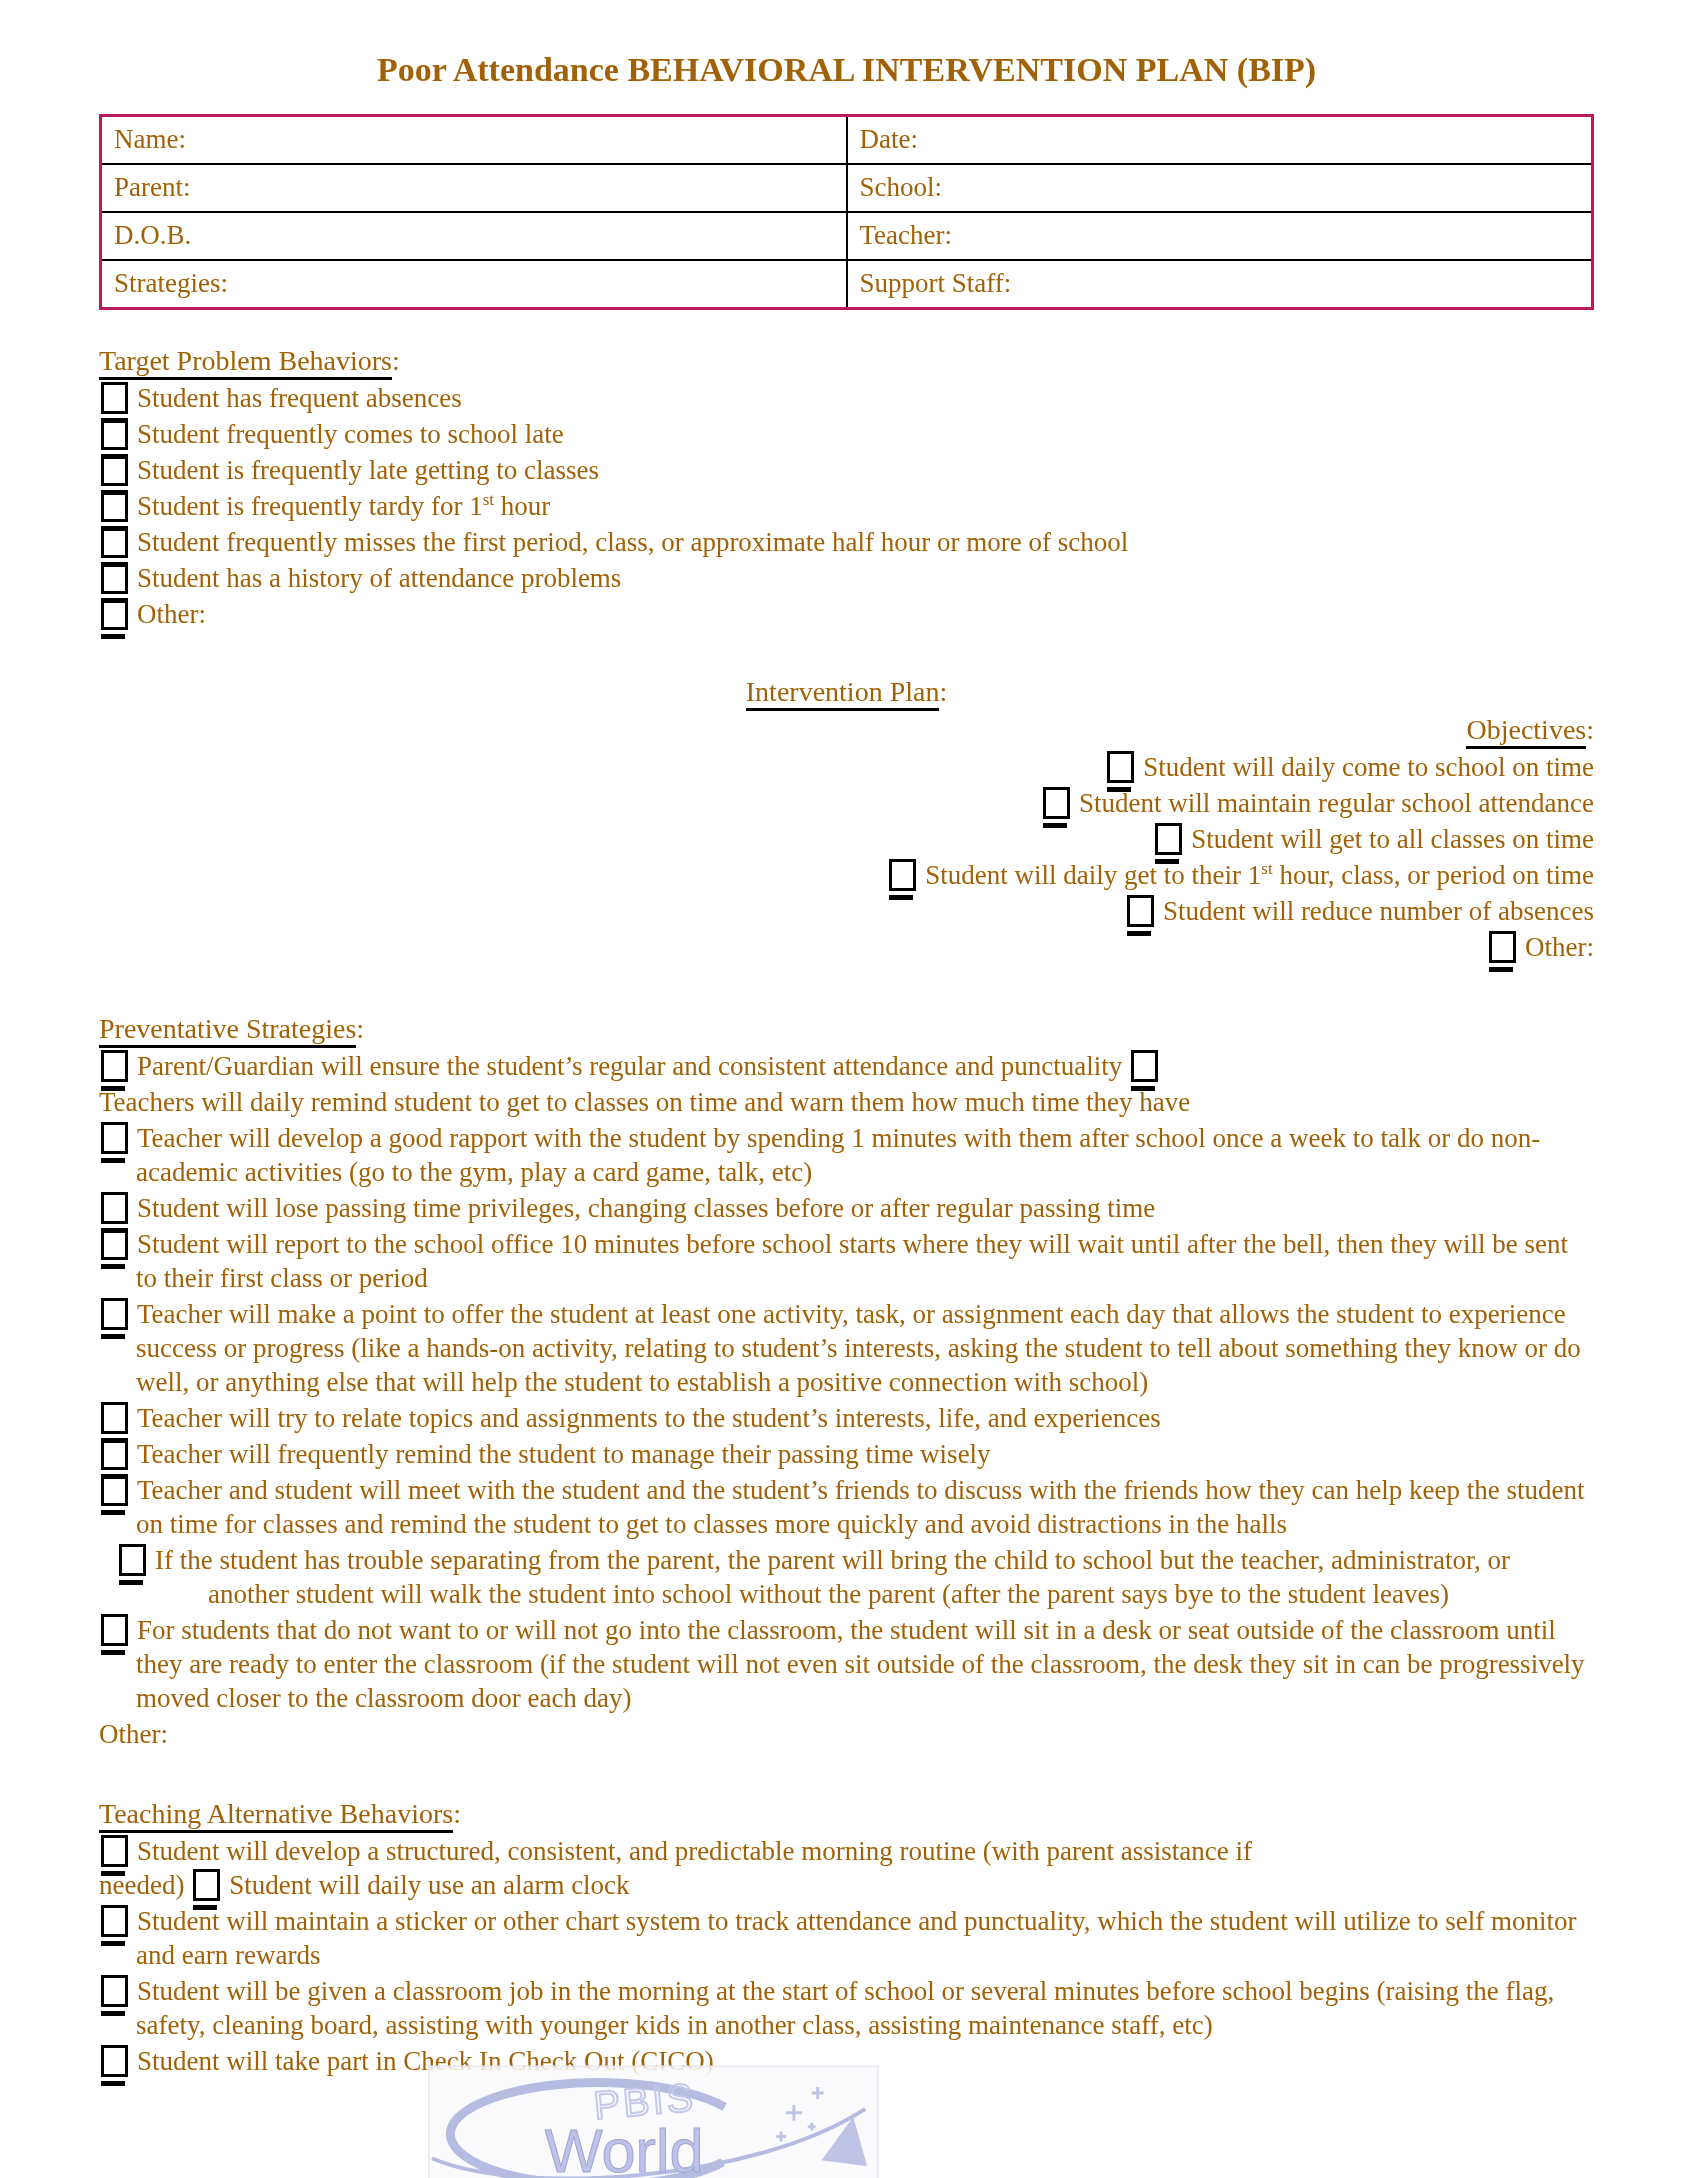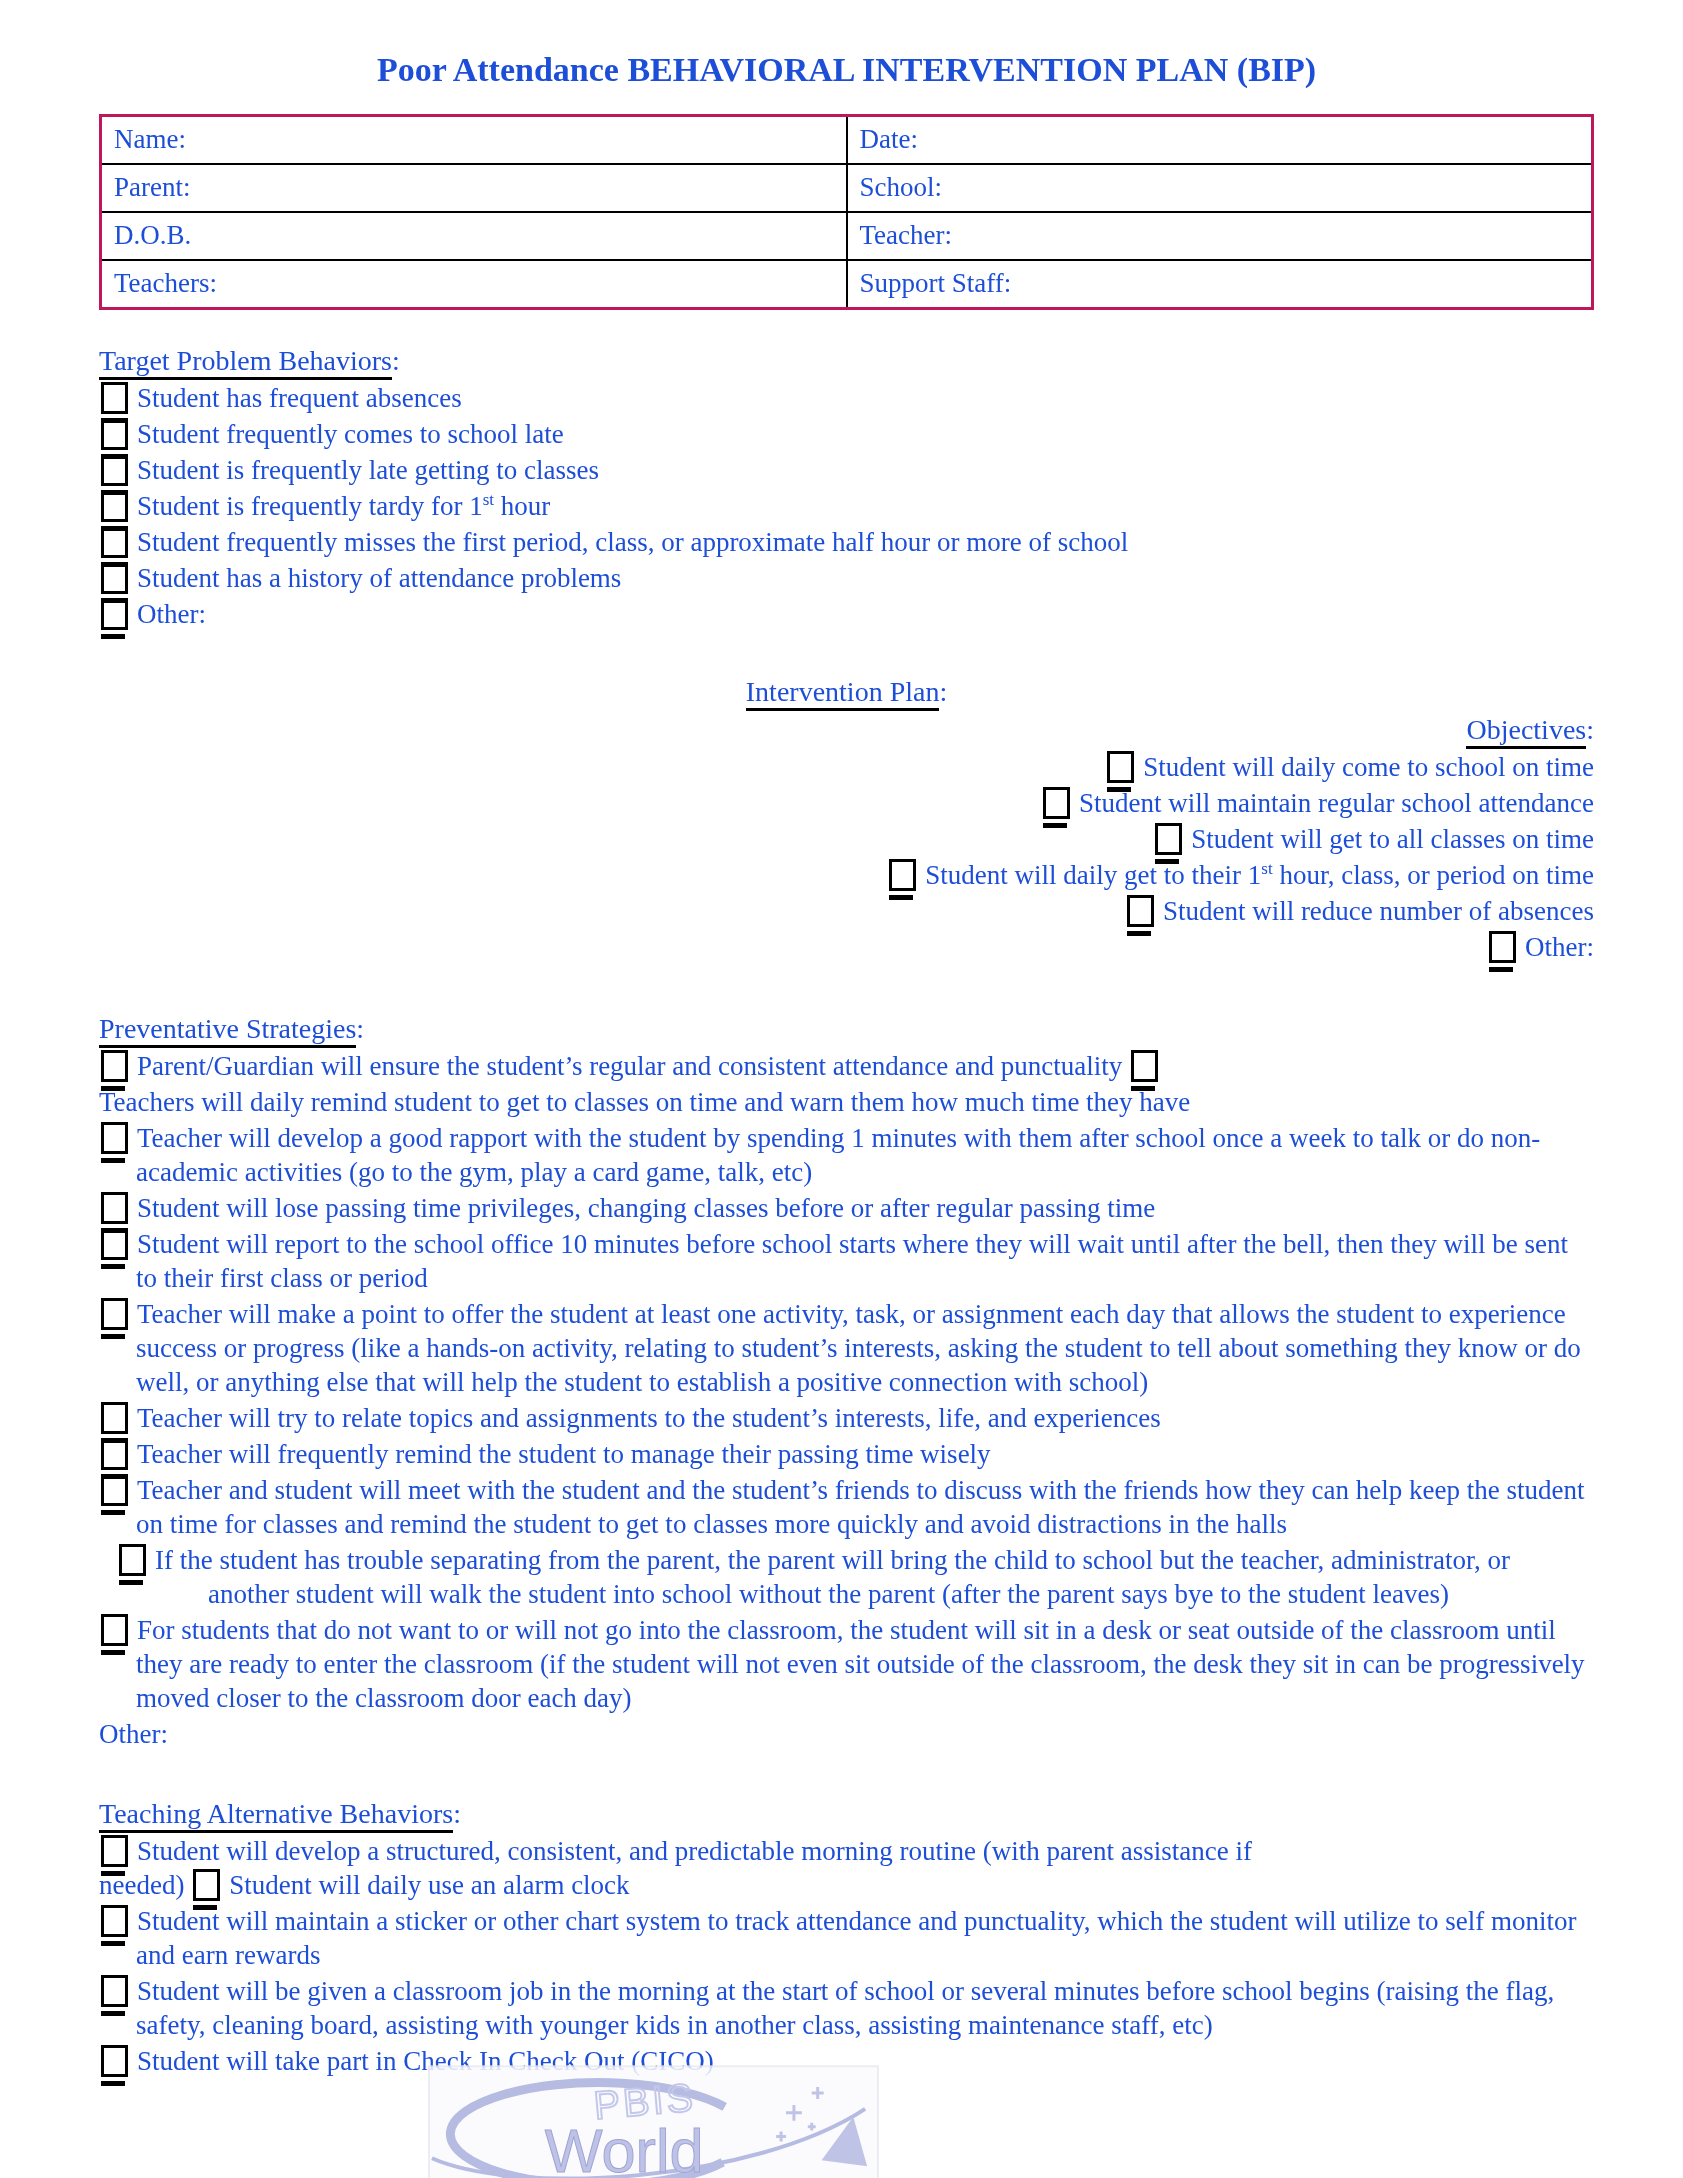--- a/index.html
+++ b/index.html
@@ -1,17 +1,17 @@
 <!DOCTYPE html>
 <html><head>
 <meta charset="utf-8">
 <style>
   html,body{margin:0;padding:0;background:#fff;}
   .page{position:relative;width:1683px;height:2178px;background:#fff;overflow:hidden;
-        font-family:"Liberation Serif",serif;color:#1d4ed8;}
+        font-family:"Liberation Serif",serif;color:#a16207;}
   .content{position:absolute;left:99px;top:50px;width:1495px;font-size:27px;line-height:34px;}
 
   .doc-title{text-align:center;font-weight:bold;font-size:34px;line-height:40px;margin:0 0 24px 0;}
 
   table.info{width:100%;border-collapse:collapse;border:3px solid #be185d;}
   table.info td{border:2px solid #000;width:50%;font-size:27px;padding:4px 10px 6px 12px;height:36px;vertical-align:middle;}
 
   .section{margin:0;}
   .sec-target-problem-behaviors{margin-top:34px;}
   .sec-intervention-plan{margin-top:44px;}
@@ -53,21 +53,21 @@
         </tr>
         <tr>
           <td><span>Parent:</span></td>
           <td><span>School:</span></td>
         </tr>
         <tr>
           <td><span>D.O.B.</span></td>
           <td><span>Teacher:</span></td>
         </tr>
         <tr>
-          <td><span>Teachers:</span></td>
+          <td><span>Strategies:</span></td>
           <td><span>Support Staff:</span></td>
         </tr>
       </tbody>
     </table>
 
     <div>
         <section class="section align-left sec-target-problem-behaviors">
           <div class="section-heading"><span class="heading-text">Target Problem Behaviors</span><span class="heading-colon">:</span></div>
           <div class="item hang"><span class="cb"></span><span>Student has frequent absences</span></div>
           <div class="item hang"><span class="cb"></span><span>Student frequently comes to school late</span></div>

